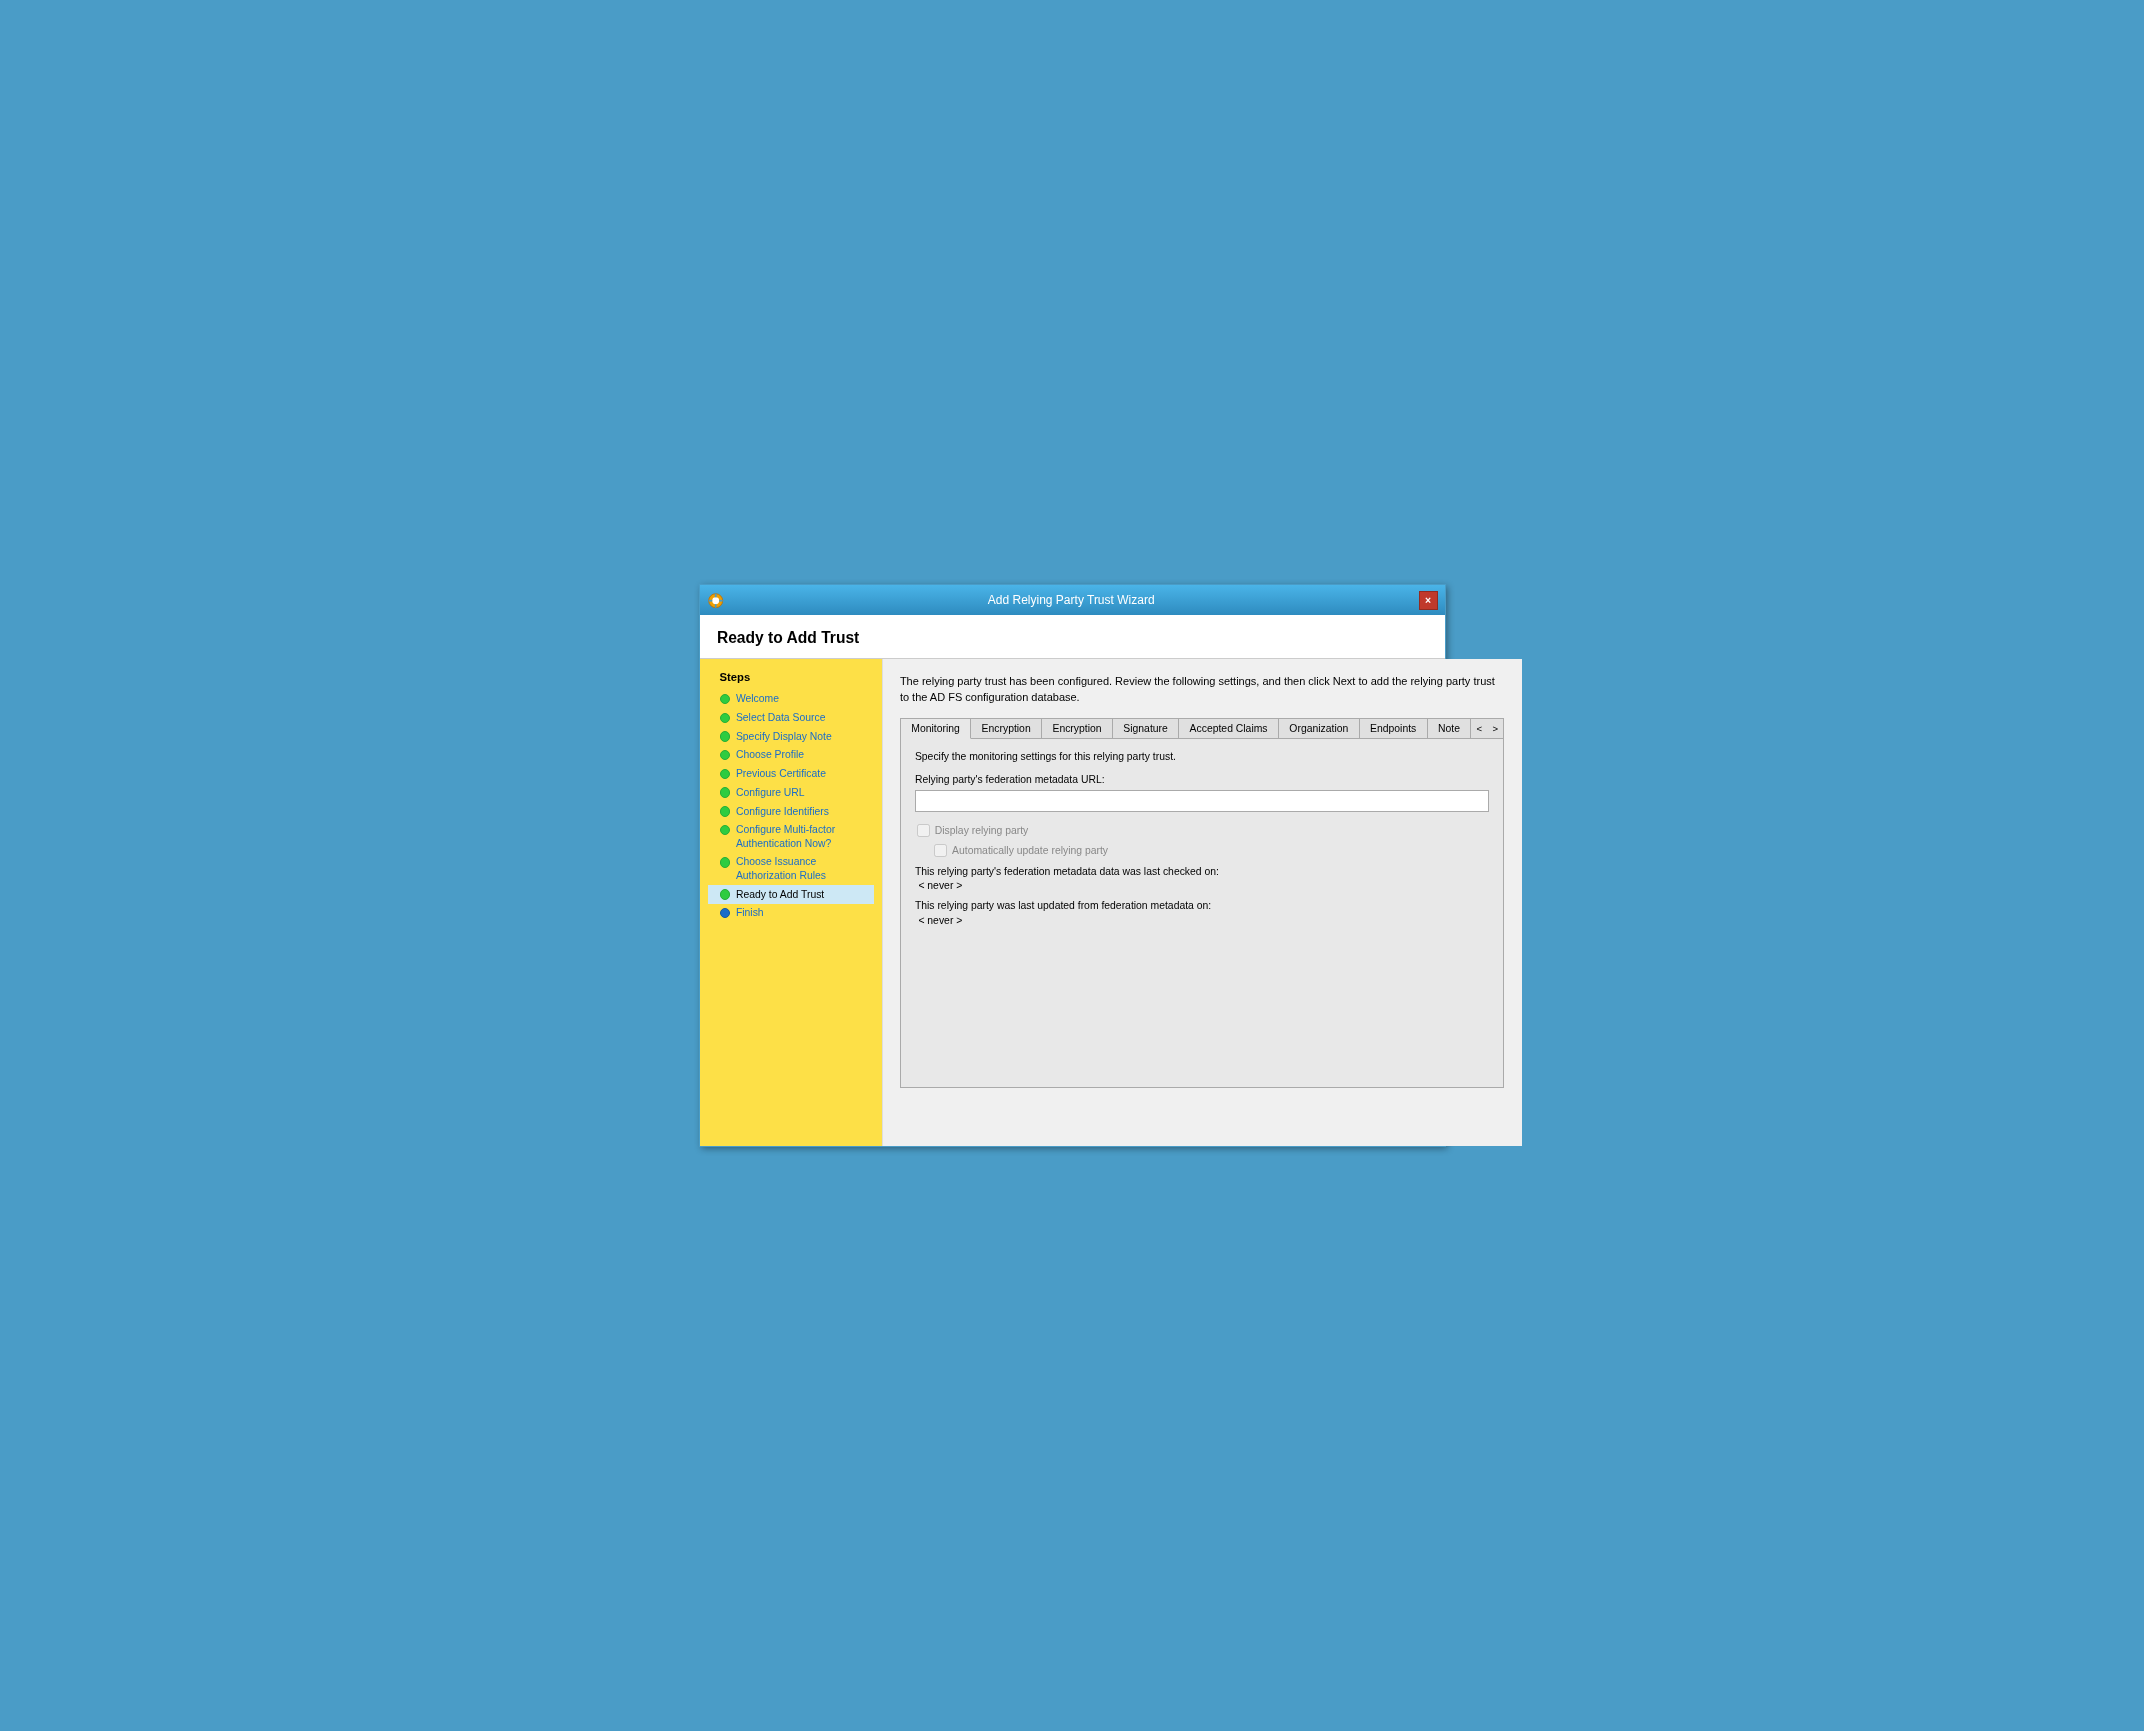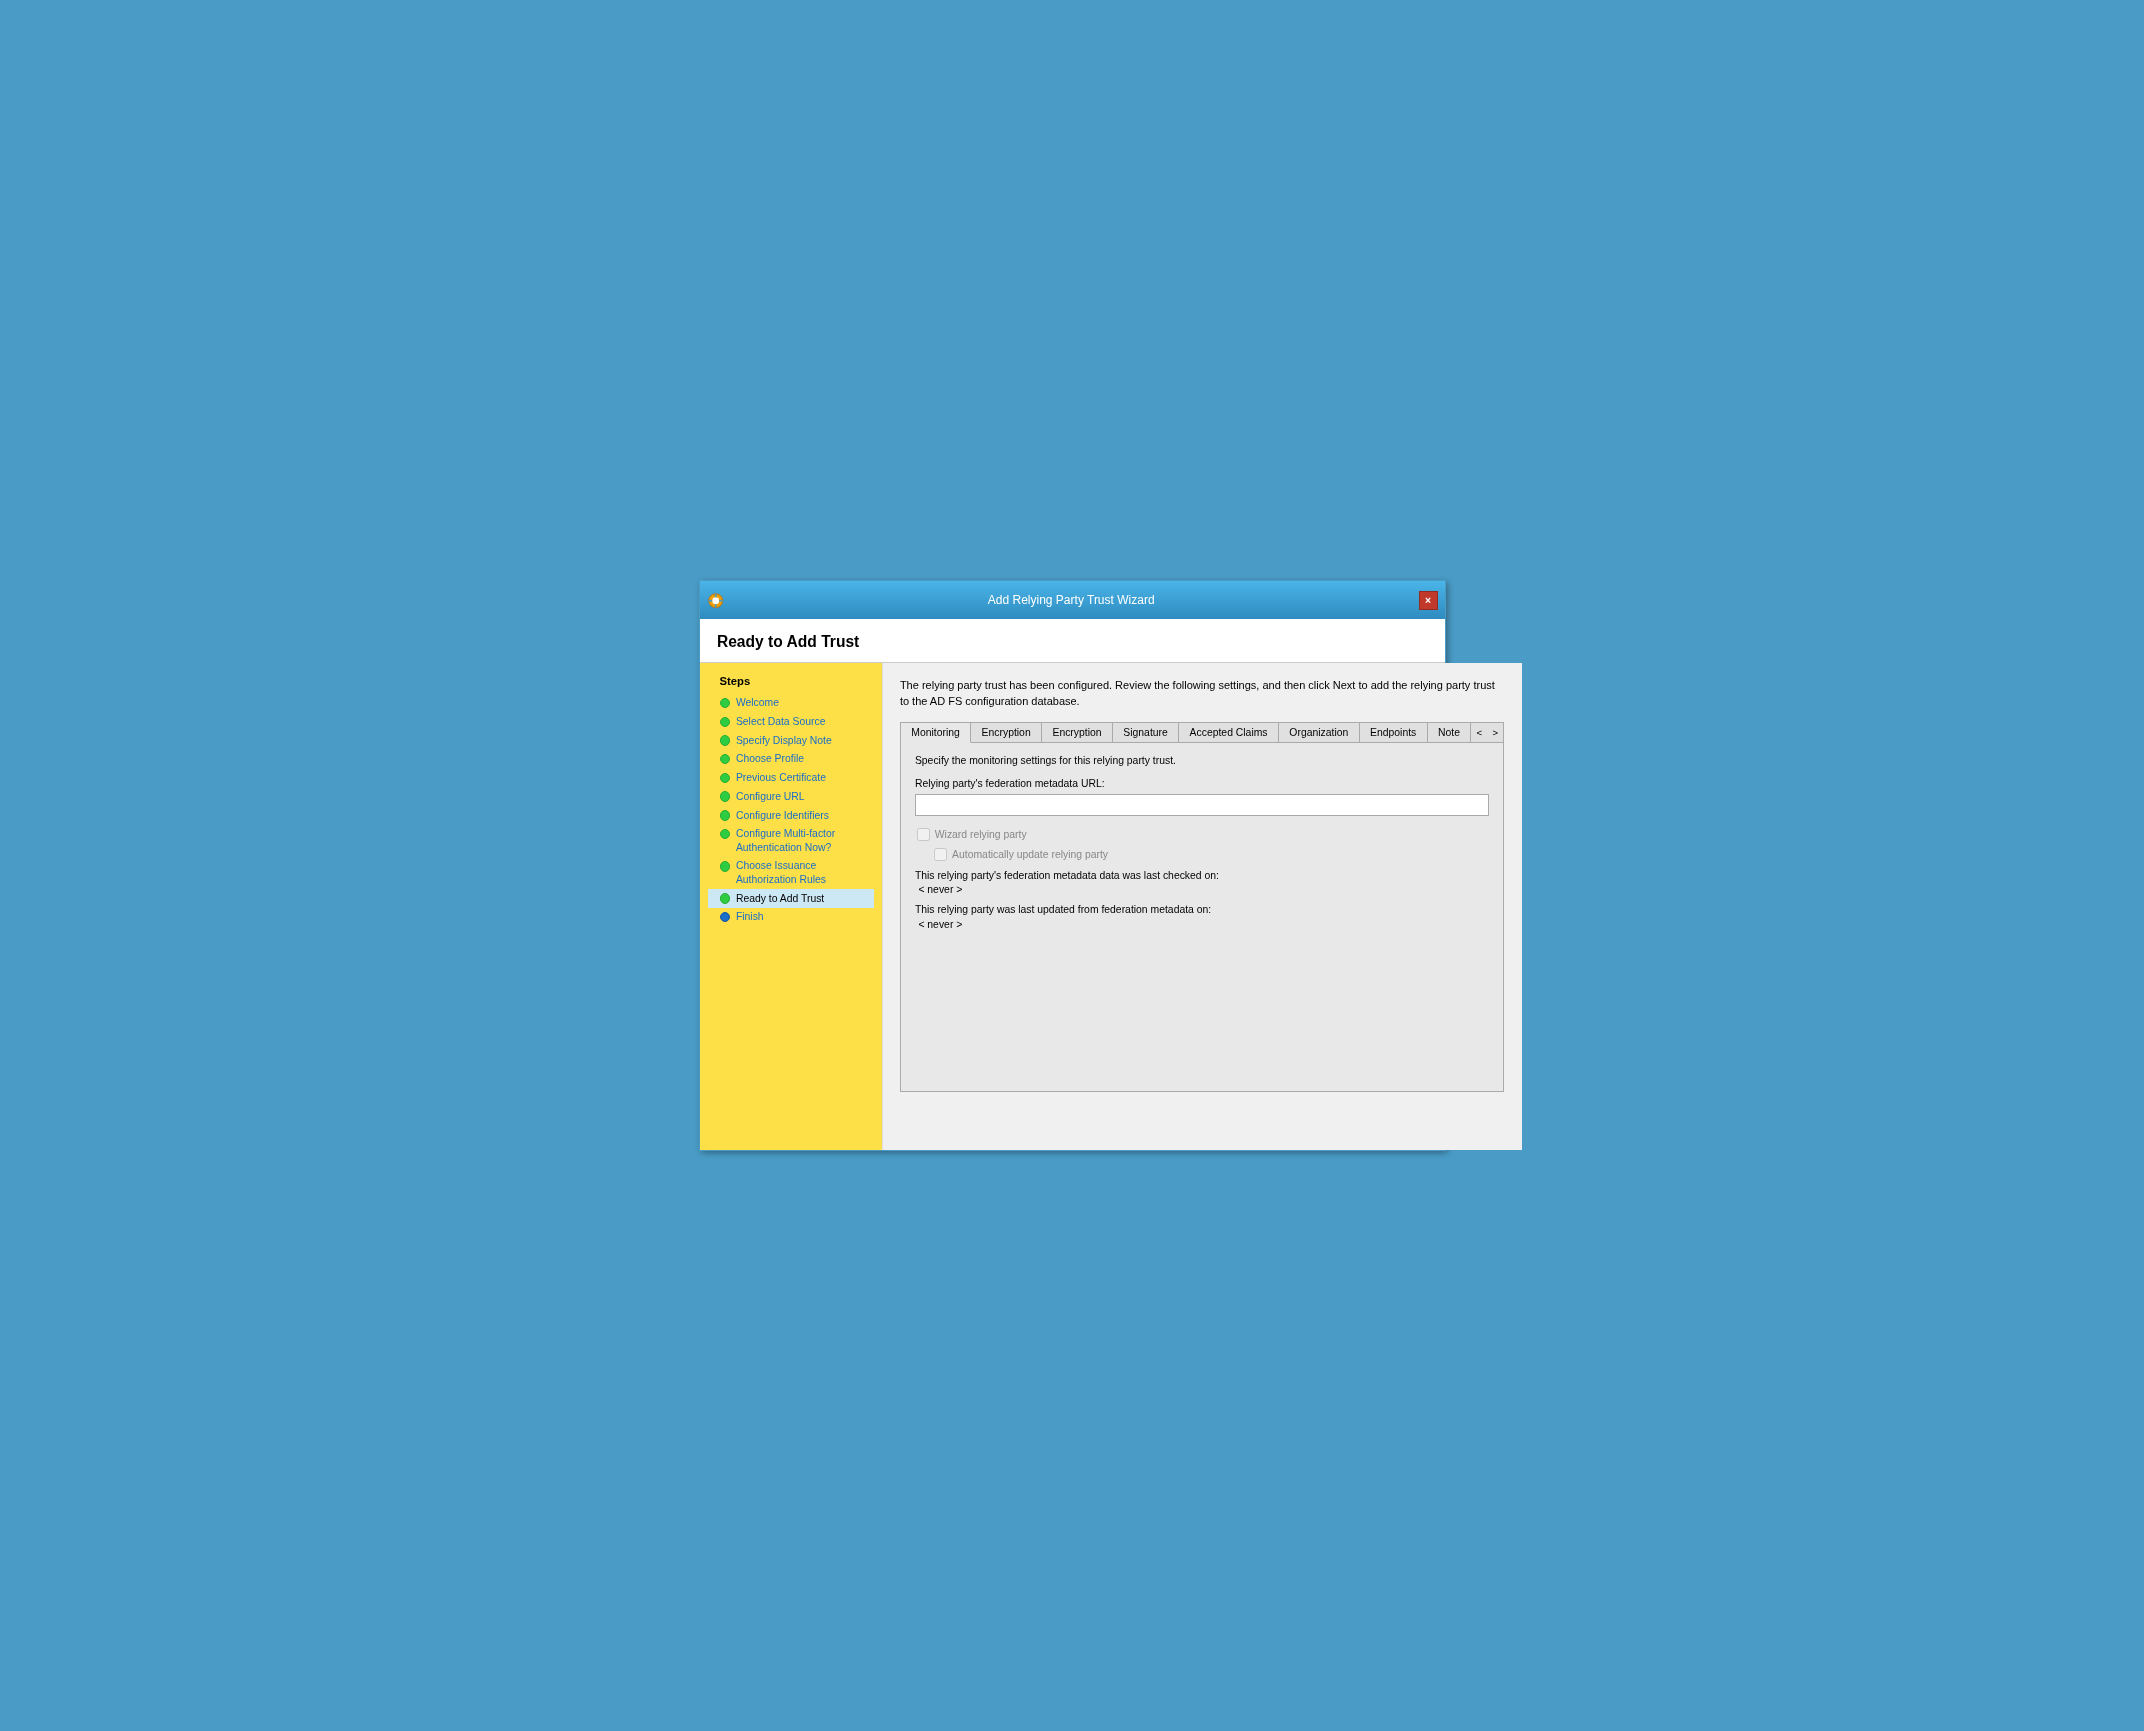--- a/index.html
+++ b/index.html
@@ -18,21 +18,21 @@
       border: 1.7px solid #4a9cc7;
       box-shadow: 1.7px 1.7px 7px rgba(0,0,0,0.4);
     }
     .title-bar {
       background: linear-gradient(to bottom, #4ab4e8, #2e8bbf);
       color: white;
       display: flex;
       align-items: center;
       justify-content: space-between;
       padding: 5.2px 7px;
-      height: 38px;
+      height: 30px;
     }
     .title-bar-text {
       font-size: 12px;
       font-weight: normal;
       flex: 1;
       text-align: center;
     }
     .title-bar-left {
       display: flex;
       align-items: center;
@@ -322,21 +322,21 @@
           </div>
 
           <div class="tab-content">
             <div class="tab-description">Specify the monitoring settings for this relying party trust.</div>
 
             <div class="field-label">Relying party's federation metadata URL:</div>
             <input type="text" class="text-input" value="" style="">
 
             <div class="checkbox-row">
               <input type="checkbox" disabled="" style="">
-              <span class="checkbox-label">Wizard relying party</span>
+              <span class="checkbox-label">Display relying party</span>
             </div>
 
             <div class="checkbox-row indent">
               <input type="checkbox" disabled="" style="">
               <span class="checkbox-label">Automatically update relying party</span>
             </div>
 
             <div class="info-text">This relying party's federation metadata data was last checked on:</div>
             <div class="info-value">&lt; never &gt;</div>
 

